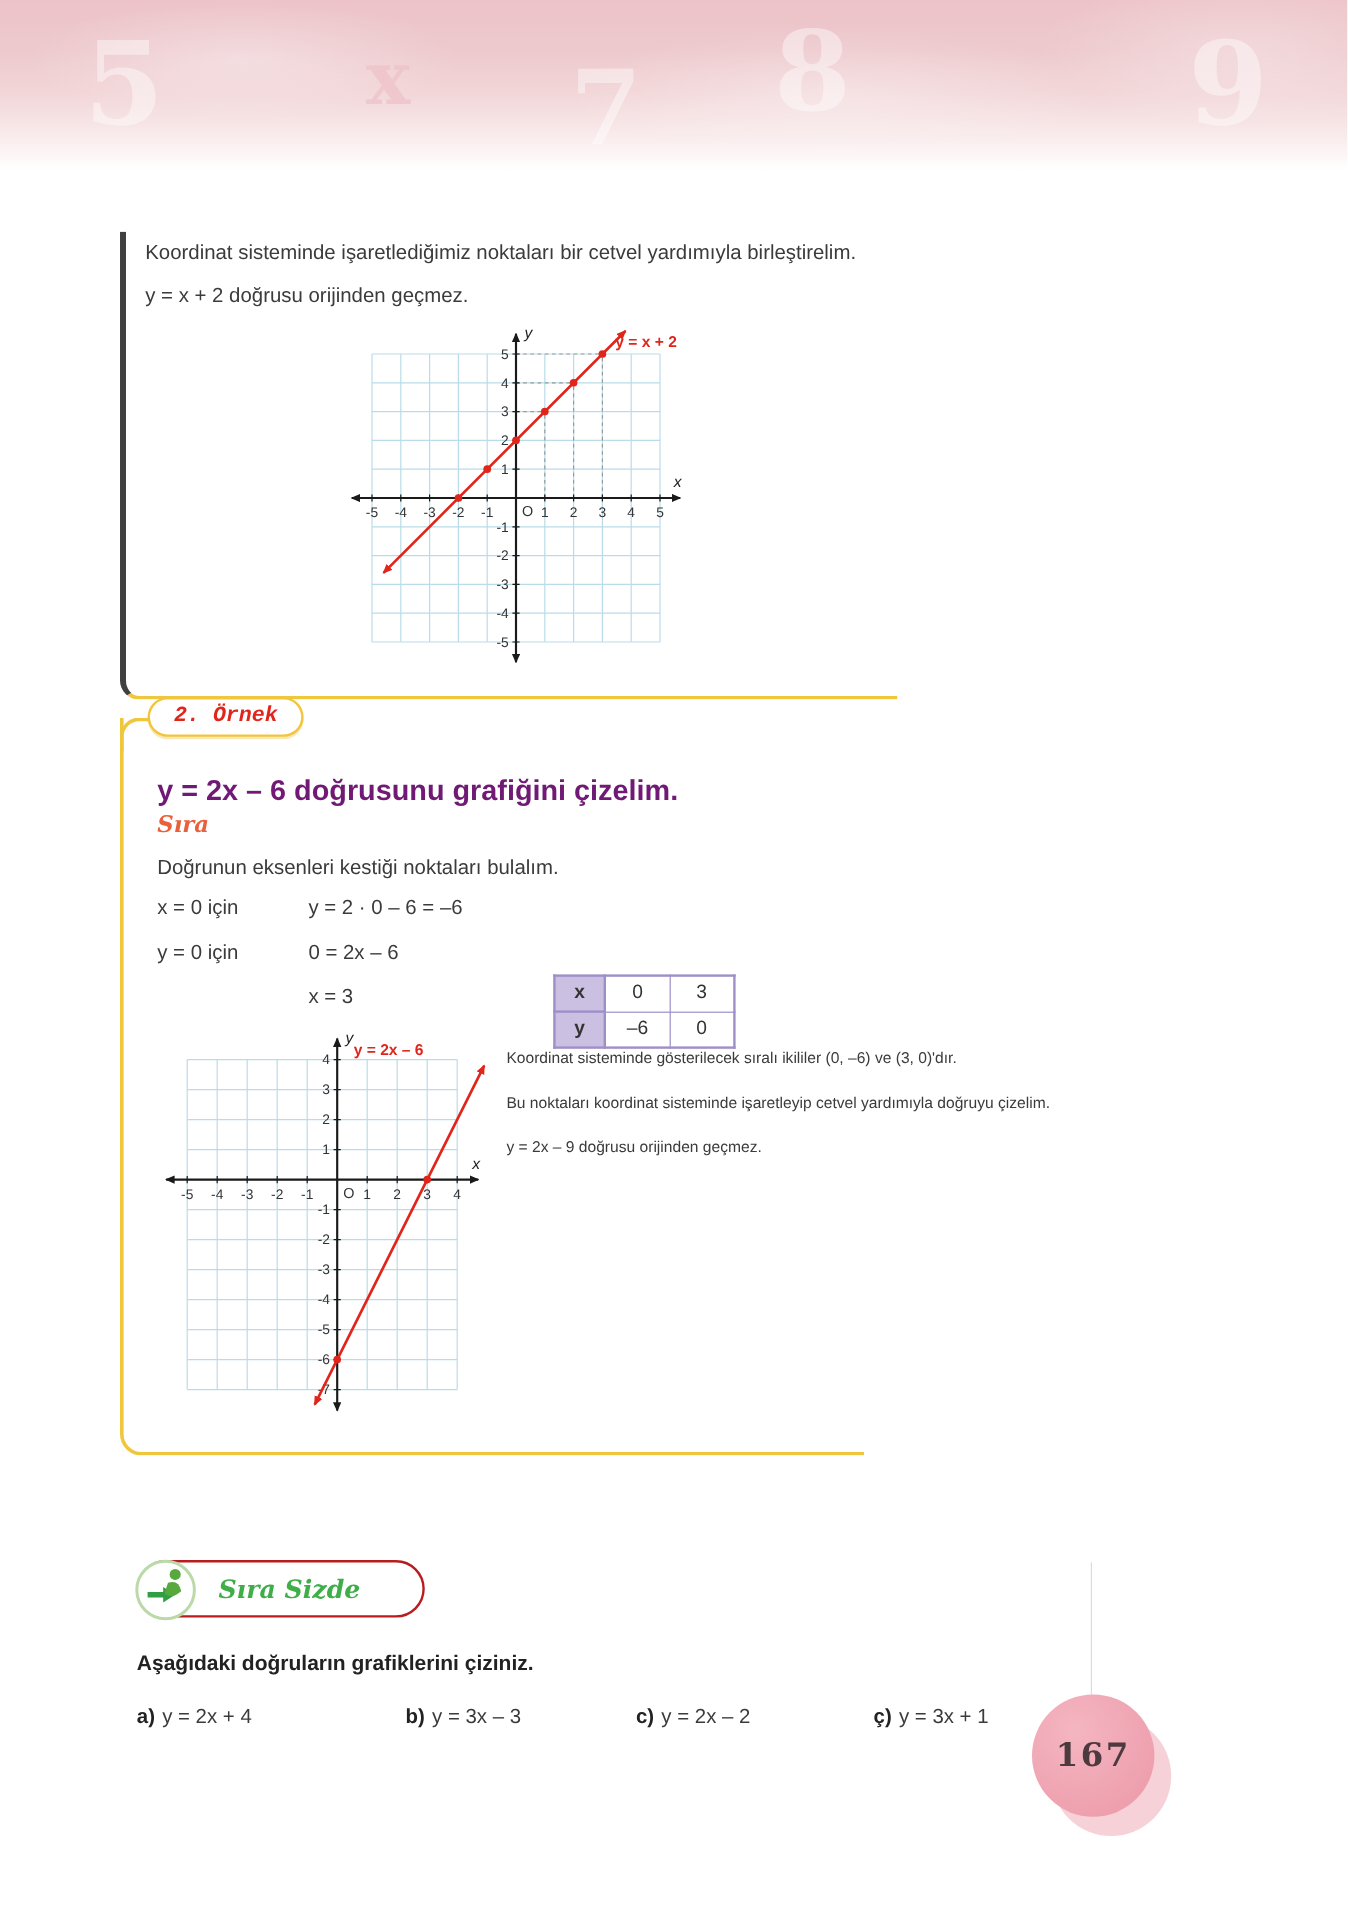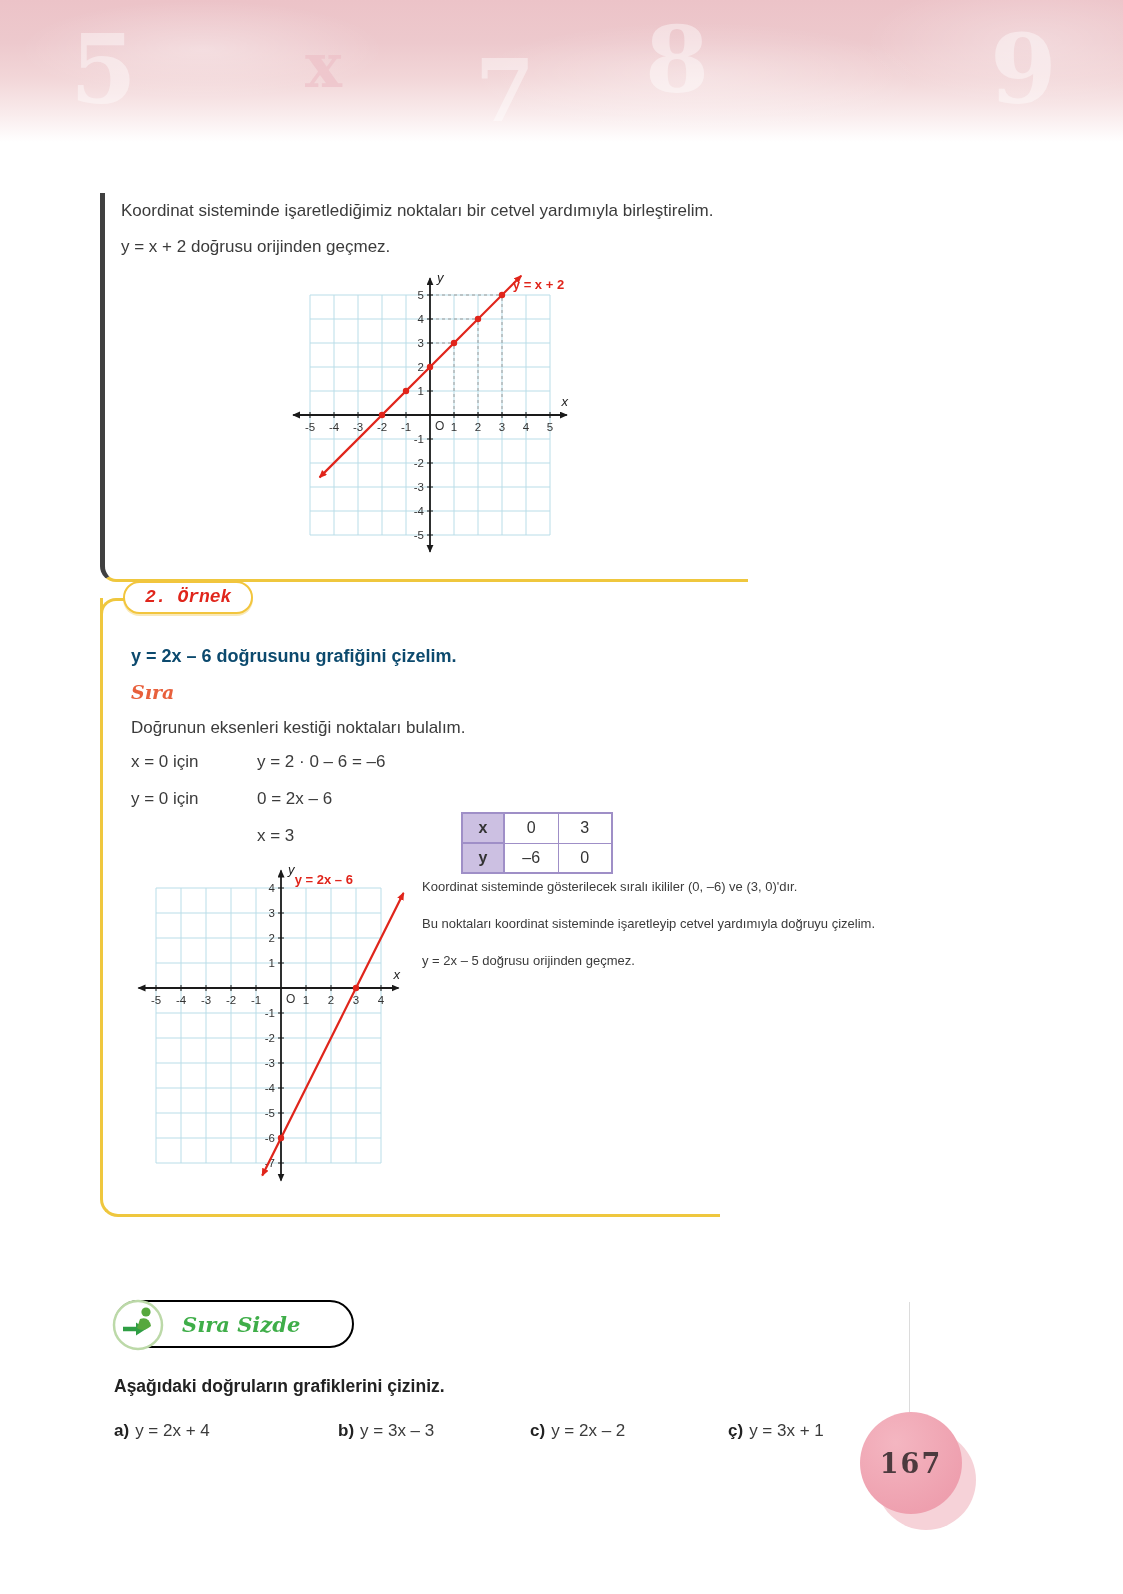--- a/index.html
+++ b/index.html
@@ -55,21 +55,21 @@
   }
   .badge {
     position: absolute; top: -17px; left: 20px; background: #fff;
     border: 2.5px solid #f2c53d; border-radius: 18px; padding: 4px 20px 5px;
     box-shadow: 0 2px 0 rgba(240,200,80,0.4);
   }
   .badge span {
     font-family: Liberation Mono, monospace; font-style: italic; font-weight: bold;
     font-size: 18px; color: #e0251b;
   }
-  .task { font-size: 18px; font-weight: bold; color: #0c4a6e; margin: 0 0 14px; }
+  .task { font-size: 24px; font-weight: bold; color: #701a75; margin: 0 0 2px; }
   .solution {
     font-family: "DejaVu Serif", serif; font-style: italic; font-weight: bold;
     font-size: 19px; color: #e8603c; margin: 0 0 13px;
   }
   .eq-row { display: flex; font-size: 17px; color: #3b3b3b; margin-bottom: 17px; }
   .eq-left { width: 126px; flex: none; }
 
   .val-table {
     position: absolute; left: 358px; top: 214px; border-collapse: collapse;
     font-size: 16px; color: #333; border: 2px solid #9f8fc7;
@@ -81,21 +81,21 @@
   .val-table td.th { background: #ccc0e2; font-weight: bold; width: 42px; border: 2px solid #9f8fc7; }
 
   .graph-row { display: flex; gap: 16px; margin-top: 8px; width: 812px; }
   .notes { padding-top: 12px; width: 468px; }
   .notes p { font-size: 13px; color: #3b3b3b; line-height: 23px; margin: 0 0 14px; }
 
   
   .sira { position: absolute; left: 100px; top: 1300px; width: 810px; height: 162px; }
   .sira-tag {
     position: relative; margin-left: 14px; width: 240px; height: 48px;
-    border: 2px solid #000000; border-radius: 26px; background: #fff;
+    border: 2px solid #b91c1c; border-radius: 26px; background: #fff;
     display: flex; align-items: center;
   }
   .sira-icon { position: absolute; left: -5px; top: -4px; width: 54px; height: 54px; }
   .sira-title {
     margin-left: 66px; font-family: "DejaVu Serif", serif; font-style: italic;
     font-weight: bold; font-size: 21px; color: #3fae49;
   }
   .sira-instruction { margin: 28px 0 0 14px; font-size: 17.5px; font-weight: bold; color: #222; }
   .sira-items { display: flex; margin: 24px 0 0 14px; font-size: 17px; color: #3b3b3b; }
   .sira-item { display: inline-block; }
@@ -346,21 +346,21 @@
             <text x="269" y="116" text-anchor="end" fill="#222" font-size="13" font-style="italic">x</text>
             <text x="157" y="11" text-anchor="start" fill="#222" font-size="13" font-style="italic">y</text>
             <line x1="131.25" y1="312.5" x2="272.5" y2="30.000000000000004" stroke="#e0251b" stroke-width="2.2" marker-start="url(#ln1)" marker-end="url(#ln1)"></line>
             <circle cx="150" cy="275" r="3.2" fill="#e0251b"></circle>
             <circle cx="225" cy="125" r="3.2" fill="#e0251b"></circle>
             <text x="163.75" y="21.249999999999993" text-anchor="start" fill="#e0251b" font-size="13" font-weight="bold">y = 2x – 6</text>
           </svg></div>
       <div class="notes">
         <p>Koordinat sisteminde gösterilecek sıralı ikililer (0, –6) ve (3, 0)'dır.</p>
         <p>Bu noktaları koordinat sisteminde işaretleyip cetvel yardımıyla doğruyu çizelim.</p>
-        <p>y = 2x – 5 doğrusu orijinden geçmez.</p>
+        <p>y = 2x – 9 doğrusu orijinden geçmez.</p>
       </div>
     </div>
   </section>
 
   <section class="sira">
     <div class="sira-tag">
       <span class="sira-icon">
         <svg width="54" height="54" viewBox="0 0 54 54">
           <circle cx="27" cy="27" r="24" fill="#ffffff" stroke="#bcd9a8" stroke-width="2.5"></circle>
           <path d="M12 31 h15" stroke="#2f9e44" stroke-width="4.5" fill="none"></path>

